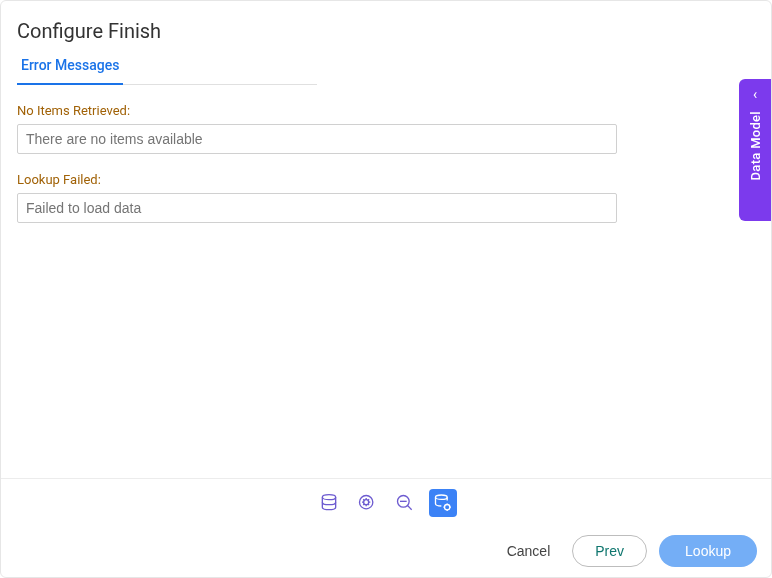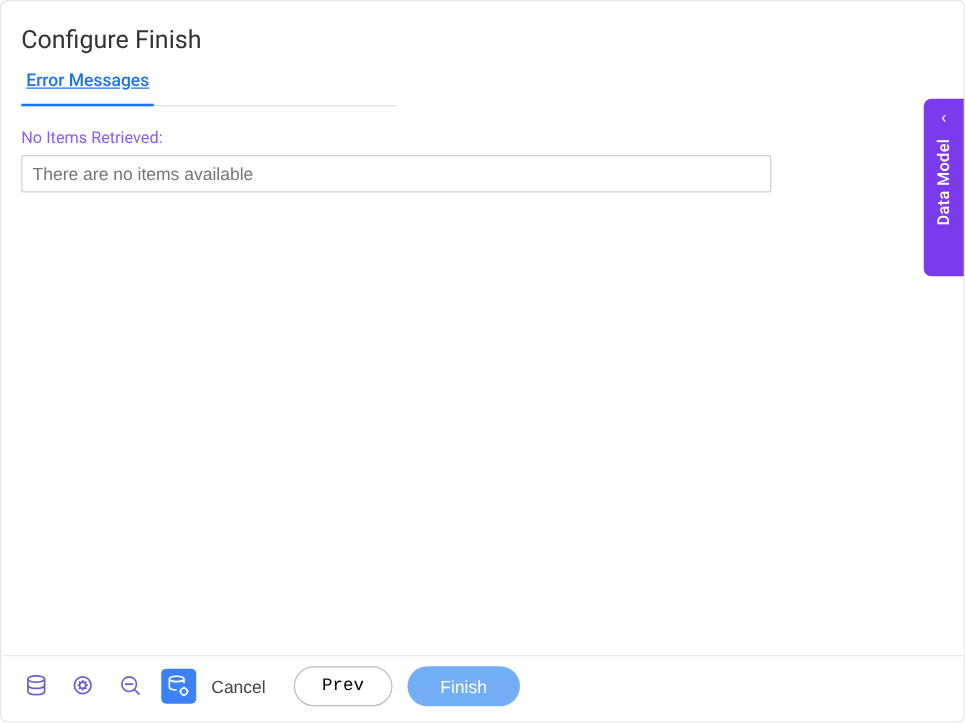--- a/index.html
+++ b/index.html
@@ -5,34 +5,34 @@
   * { box-sizing: border-box; margin: 0; padding: 0; }
   html, body { width: 772px; height: 578px; font-family: -apple-system, BlinkMacSystemFont, "Segoe UI", Roboto, Arial, sans-serif; color: #333; background:#fff; overflow:hidden; }
   .dialog { width: 772px; height: 578px; border: 1px solid #e6e6e6; border-radius: 6px; position: relative; display:flex; flex-direction:column; }
   .titlebar { height: 28px; background: #f3f3f5; border-bottom: 1px solid #e6e6e6; display:flex; align-items:center; justify-content:center; position:relative; border-radius:6px 6px 0 0; }
   .titlebar .title { font-size: 12px; letter-spacing: .5px; color:#555; font-weight:500; }
   .titlebar .close { position:absolute; right:8px; top:4px; width:20px; height:20px; display:flex; align-items:center; justify-content:center; color:#555; cursor:pointer; }
   .content { flex:1; padding: 18px 16px 0 16px; position:relative; display:flex; flex-direction:column; }
   h2.page-title { font-size: 20px; font-weight:400; color:#333; margin-bottom: 14px; }
   .tabs { display:flex; gap:26px; border-bottom:1px solid #e0e0e0; margin-bottom:18px; width:300px; }
   .tab { font-size:14px; color:#555; padding:0 4px 10px 4px; cursor:pointer; }
-  .tab.active { color:#1a73e8; border-bottom:2px solid #1a73e8; margin-bottom:-1px; font-weight:500;text-decoration:underline; }
-  .field-label { font-size:13px; color:#8b5cf6; margin-bottom:6px; display:block; }
+  .tab.active { color:#1a73e8; border-bottom:2px solid #1a73e8; margin-bottom:-1px; font-weight:500; }
+  .field-label { font-size:13px; color:#a16207; margin-bottom:6px; display:block; }
   .field-input { width:616px; max-width:600px; height:30px; border:1px solid #d0d0d0; border-radius:2px; padding:4px 8px; font-size:14px; color:#777; background:#fff; outline:none; }
   .field-group { margin-bottom:18px; }
   .side-tab { position:absolute; right:0; top:78px; width:32px; height:142px; background:#7c3aed; color:#fff; border-radius:6px 0 0 6px; display:flex; flex-direction:column; align-items:center; justify-content:flex-start; cursor:pointer; padding-top:8px; gap:4px; }
   .side-tab .chev { font-size:14px; line-height:1; }
   .side-tab .lab { writing-mode: vertical-rl; transform: rotate(180deg); font-size:13px; font-weight:500; letter-spacing:.3px; margin-top:6px; }
-  .footer { border-top:1px solid #ececec; padding:6px 14px 10px 14px; display:flex; flex-direction:row; gap:2px; }
+  .footer { border-top:1px solid #ececec; padding:6px 14px 10px 14px; display:flex; flex-direction:column; gap:14px; }
   .step-icons { display:flex; gap:10px; justify-content:center; align-items:center; height:36px; }
   .step-icon { width:28px; height:28px; display:flex; align-items:center; justify-content:center; border-radius:4px; color:#6d5bd0; }
   .step-icon.active { background:#3b82f6; color:#fff; }
   .buttons { display:flex; gap:12px; justify-content:flex-end; align-items:center; }
   .btn-text { font-size:14px; color:#444; background:none; border:none; cursor:pointer; padding:6px 10px; }
-  .btn-outline { font-size:14px; color:#000000; background:#fff; border:1px solid #bdbdbd; border-radius:18px; padding:7px 22px; cursor:pointer;font-family:Liberation Mono, monospace; }
+  .btn-outline { font-size:14px; color:#0f766e; background:#fff; border:1px solid #bdbdbd; border-radius:18px; padding:7px 22px; cursor:pointer; }
   .btn-primary { font-size:14px; color:#fff; background:#74aef6; border:none; border-radius:18px; padding:8px 26px; cursor:pointer; font-weight:500; }
   svg { display:block; }
 </style>
 </head>
 <body>
 
 <div class="dialog">
 
 
   <div class="content">
@@ -40,20 +40,24 @@
 
     <div class="tabs">
       <div class="tab active">Error Messages</div>
     </div>
 
     <div class="field-group">
       <label class="field-label">No Items Retrieved:</label>
       <input class="field-input" type="text" placeholder="There are no items available" style="">
     </div>
 
+    <div class="field-group">
+      <label class="field-label">Lookup Failed:</label>
+      <input class="field-input" type="text" placeholder="Failed to load data" style="">
+    </div>
   </div>
 
   <div class="side-tab">
     <span class="chev">‹</span>
     <span class="lab">Data Model</span>
   </div>
 
   <div class="footer">
     <div class="step-icons">
       <div class="step-icon">
@@ -84,17 +88,17 @@
             <path d="M17 5v4"></path>
             <circle cx="17" cy="17" r="3.2"></circle>
             <path d="M17 12.5v1.3M17 20.2v1.3M12.5 17h1.3M20.2 17h1.3"></path>
           </svg>
       </div>
     </div>
 
     <div class="buttons">
       <button class="btn-text">Cancel</button>
       <button class="btn-outline">Prev</button>
-      <button class="btn-primary">Finish</button>
+      <button class="btn-primary">Lookup</button>
     </div>
   </div>
 
 </div>
 
 </body></html>

